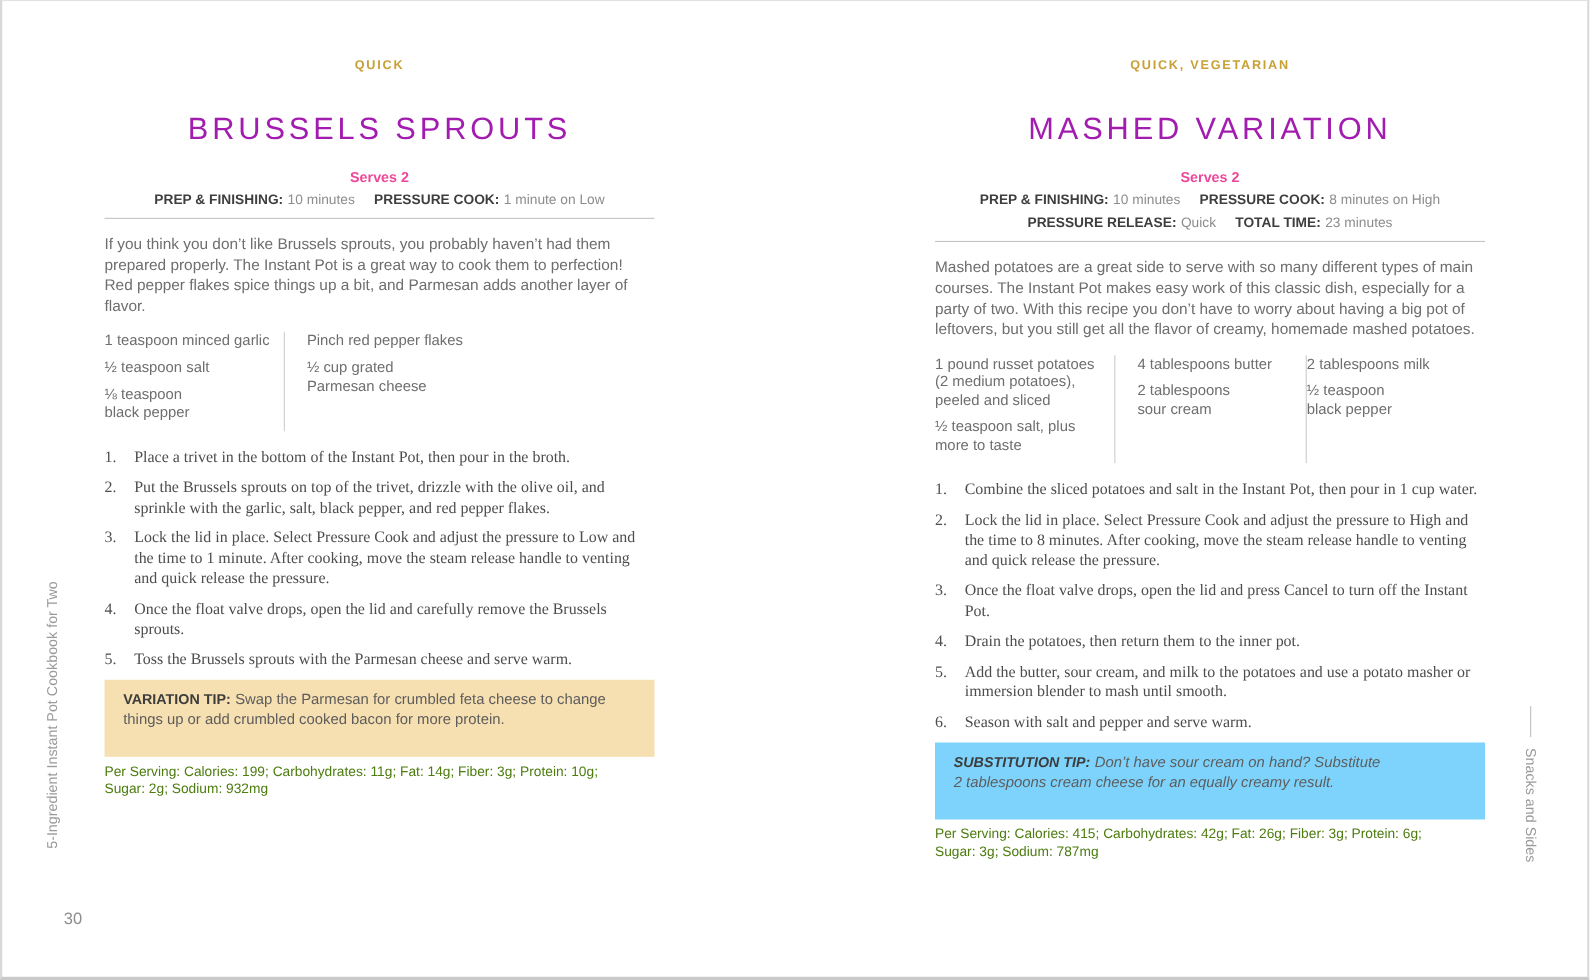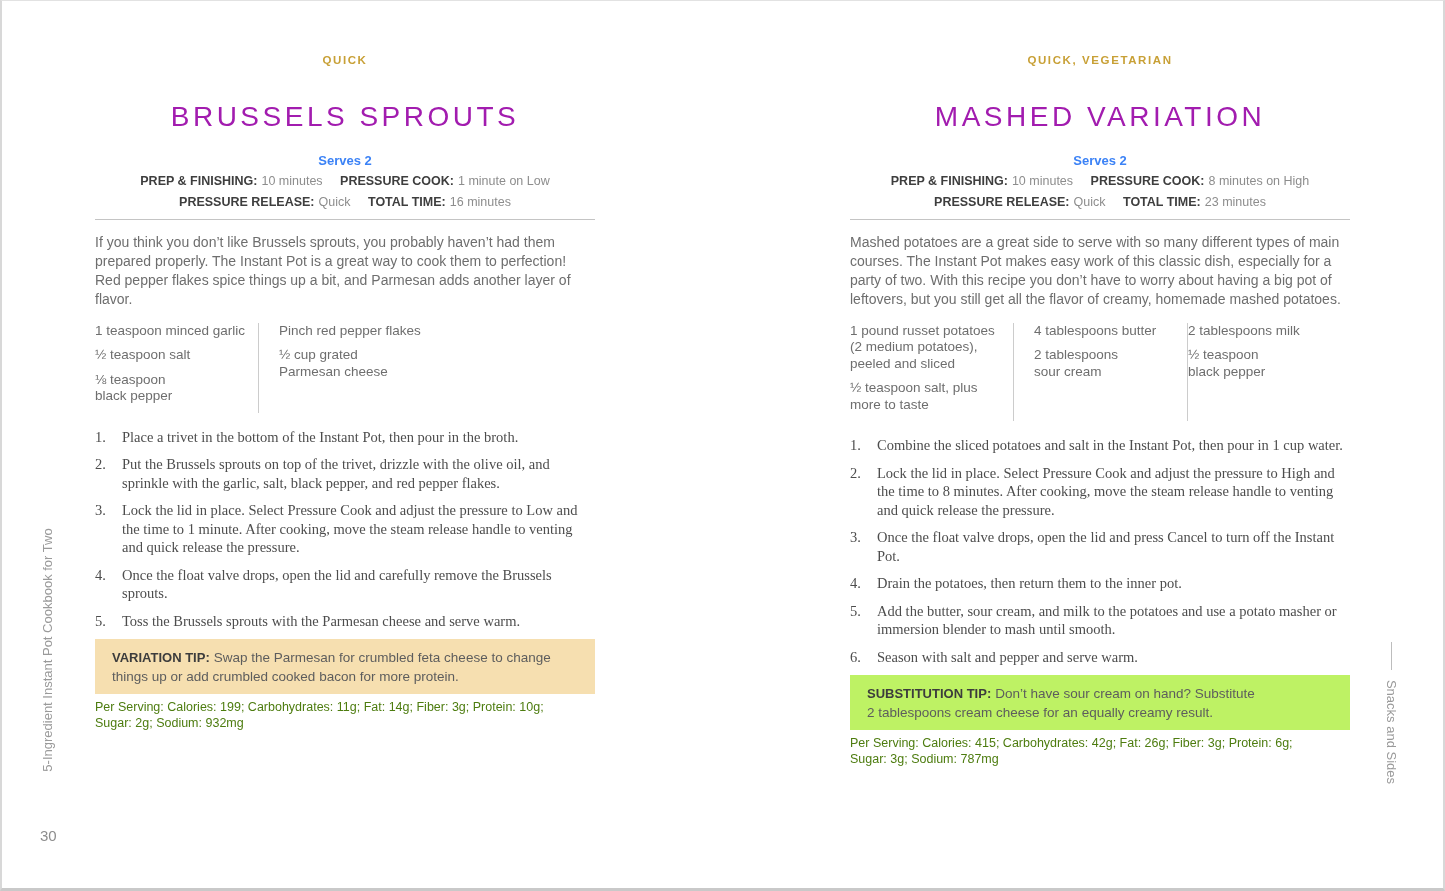--- a/index.html
+++ b/index.html
@@ -19,21 +19,21 @@
 
   .tag{
     text-align:center;color:#c8a036;font-size:11.5px;font-weight:bold;
     letter-spacing:1.6px;line-height:14px;
   }
   .title{
     text-align:center;font-size:28px;font-weight:300;color:#a21caf;
     letter-spacing:3.5px;line-height:34px;margin-top:33px;
   }
   .serves{
-    text-align:center;font-size:13px;font-weight:bold;color:#3b82f6;
+    text-align:center;font-size:13px;font-weight:bold;color:#ec4899;
     line-height:16px;margin-top:10px;
   }
   .meta{
     text-align:center;font-size:12.5px;line-height:17px;margin-top:4px;color:#8d8d8d;
   }
   .meta .lbl{font-weight:bold;color:#3e3e3e;}
   .meta .val{color:#8d8d8d;margin-left:4px;}
   .meta .pair + .pair{margin-left:14px;}
   .rule{border:0;border-top:1px solid #c4c4c4;margin:8px 0 0 0;}
   .intro{
@@ -46,60 +46,56 @@
   .ingredients .ing-col:nth-child(3){width:163px;border-left:1px solid #cccccc;}
   .ing{
     font-size:13.5px;color:#6e6e6e;line-height:16.5px;margin:0 0 8px 0;
     white-space:pre-line;
   }
   .steps{margin-top:15px;font-family:"Liberation Serif", serif;}
   .step{display:flex;margin-bottom:9px;}
   .step .num{width:27px;flex:0 0 27px;font-size:14.5px;color:#4d4d4d;line-height:18.5px;}
   .step .txt{flex:1;font-size:14.5px;color:#4d4d4d;line-height:18.5px;}
   .tip-box{
-    margin-top:7px;padding:9px 12px 9px 17px;box-sizing:border-box;width:100%;
+    margin-top:7px;padding:9px 12px 25px 17px;box-sizing:border-box;width:100%;
   }
   .tip-box .tip-lbl{font-size:13px;font-weight:bold;color:#3c3c3c;line-height:17.5px;margin-right:4px;}
   .tip-box .tip-txt{font-size:13.5px;color:#5d5d5d;line-height:17.5px;white-space:pre-line;}
   .nutrition{
     font-size:12.5px;color:#4d7c0f;line-height:15.5px;margin-top:6px;white-space:pre-line;
   }
   .margin-text{
     position:absolute;font-size:13px;color:#9a9a9a;line-height:16px;text-align:center;
   }
   .margin-text.book{
     width:290px;left:-97px;top:642px;transform:rotate(-90deg);
   }
   .margin-text.chapter{
     width:130px;left:1326px;top:724px;transform:rotate(90deg);
   }
   .chapter-tick{
     position:absolute;left:1391px;top:642px;width:1px;height:28px;background:#bdbdbd;
   }
   .page-num{position:absolute;font-size:15px;color:#8d8d8d;}
-  .page-num.left{left:40px;top:827px;}
+  .page-num.left{left:58px;top:827px;}
   .page-num.right{left:1454px;top:827px;}
 </style>
 </head>
 <body>
 
 <div class="sheet-frame"></div>
 
 <section class="recipe-col left">
   <div class="tag">QUICK</div>
   <h1 class="title">BRUSSELS SPROUTS</h1>
   <div class="serves">Serves 2</div>
 
   <div class="meta">
     <span class="pair"><span class="lbl">PREP &amp; FINISHING:</span><span class="val">10 minutes</span></span>
     <span class="pair"><span class="lbl">PRESSURE COOK:</span><span class="val">1 minute on Low</span></span>
-  </div>
-  <div class="meta">
-    <span class="pair"><span class="lbl">PRESSURE RELEASE:</span><span class="val">Quick</span></span>
-    <span class="pair"><span class="lbl">TOTAL TIME:</span><span class="val">16 minutes</span></span>
   </div>
 
   <hr class="rule">
 
   <p class="intro">If you think you don’t like Brussels sprouts, you probably haven’t had them prepared properly. The Instant Pot is a great way to cook them to perfection! Red pepper flakes spice things up a bit, and Parmesan adds another layer of flavor.</p>
 
   <div class="ingredients">
     <div class="ing-col">
       <p class="ing">1 teaspoon minced garlic</p>
       <p class="ing">½ teaspoon salt</p>
@@ -203,21 +199,21 @@
     <div class="step">
         <span class="num">5.</span>
         <div class="txt">Add the butter, sour cream, and milk to the potatoes and use a potato masher or immersion blender to mash until smooth.</div>
       </div>
     <div class="step">
         <span class="num">6.</span>
         <div class="txt">Season with salt and pepper and serve warm.</div>
       </div>
   </div>
 
-  <div class="tip-box" style="background:#bef264;">
+  <div class="tip-box" style="background:#7dd3fc;font-style:italic;">
     <span class="tip-lbl">SUBSTITUTION TIP:</span><span class="tip-txt">Don’t have sour cream on hand? Substitute
 2 tablespoons cream cheese for an equally creamy result.</span>
   </div>
 
   <p class="nutrition">Per Serving: Calories: 415; Carbohydrates: 42g; Fat: 26g; Fiber: 3g; Protein: 6g;
 Sugar: 3g; Sodium: 787mg</p>
 </section>
 
 <div class="margin-text book">5-Ingredient Instant Pot Cookbook for Two</div>
 <div class="chapter-tick"></div>

